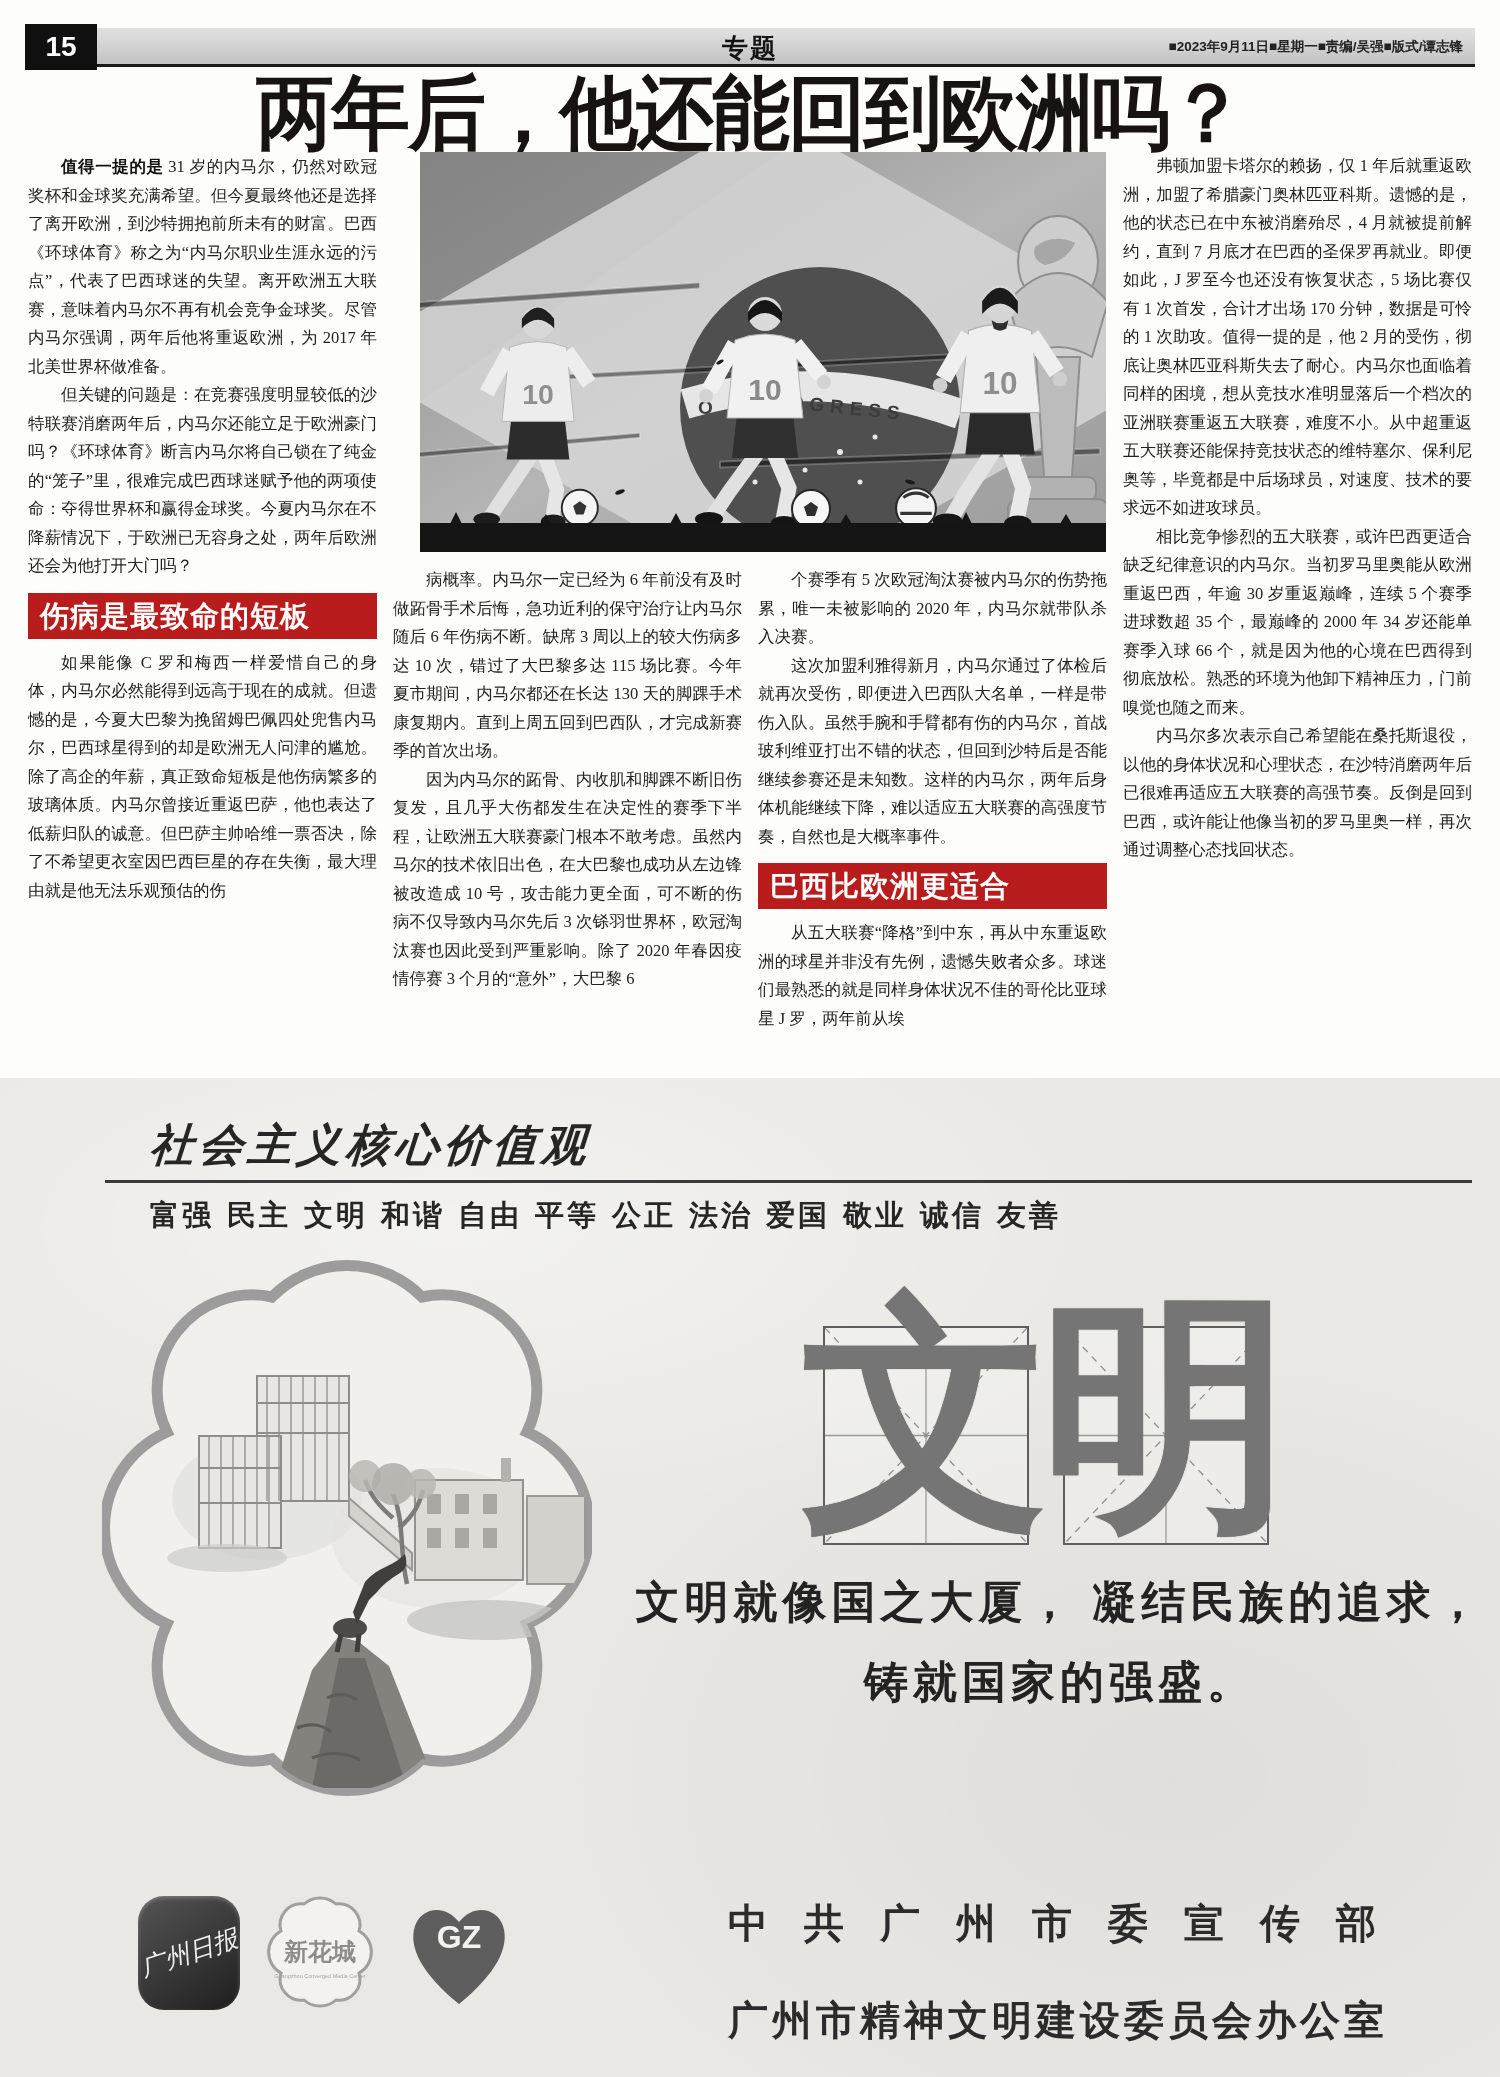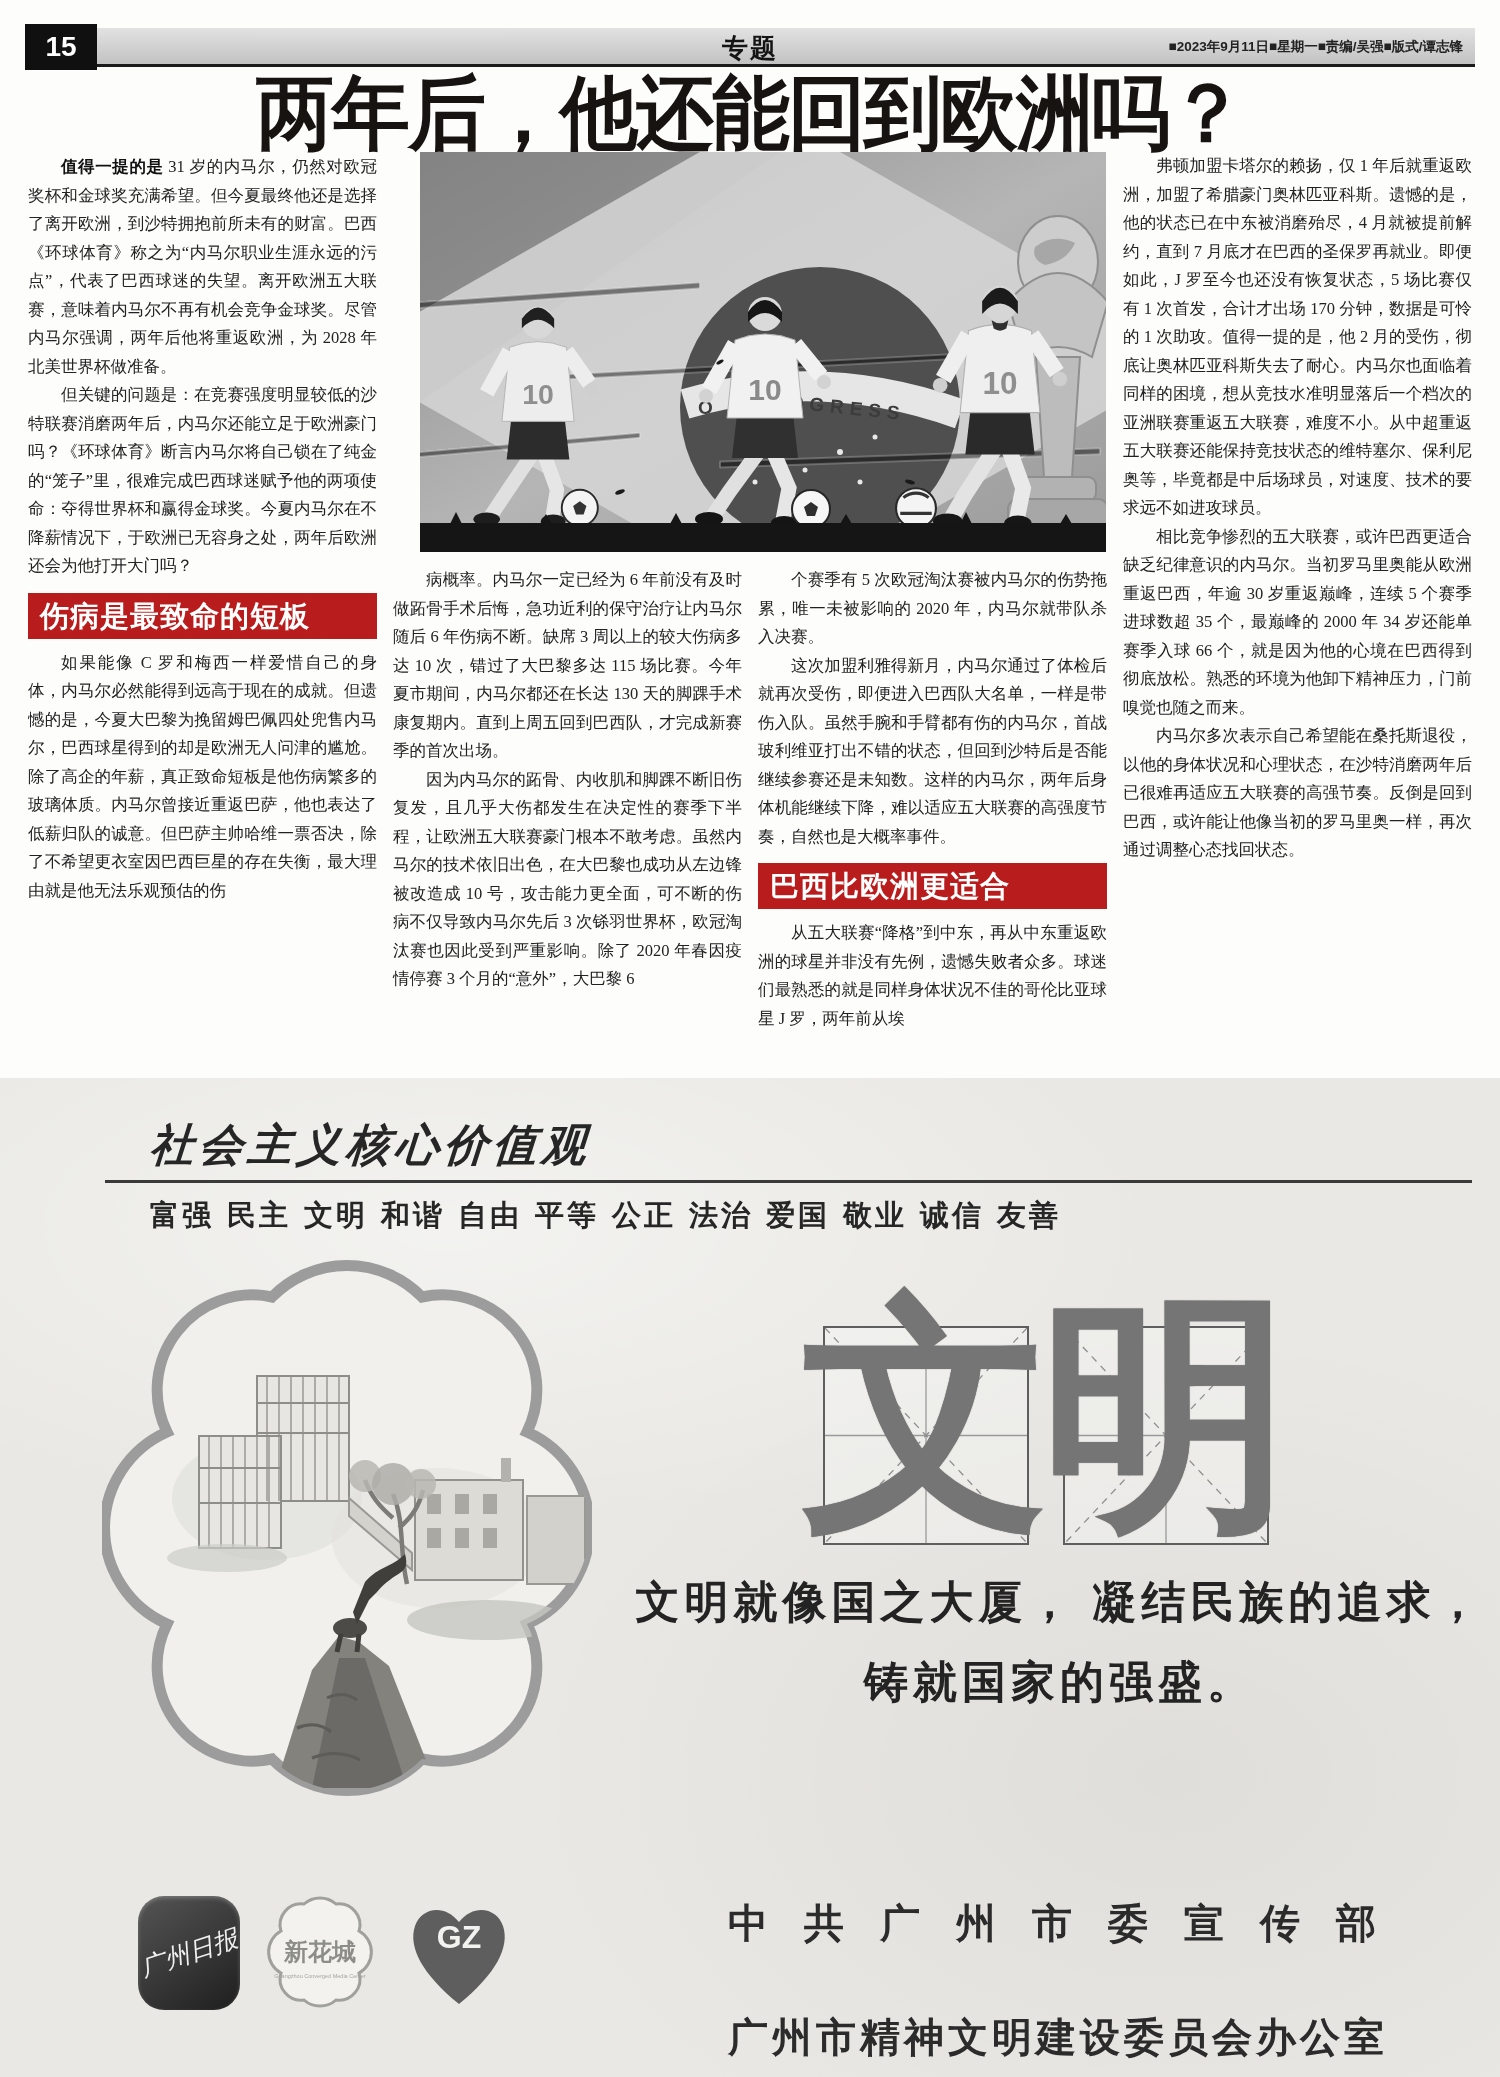--- a/index.html
+++ b/index.html
@@ -57,39 +57,39 @@
        font-family:"Liberation Serif",serif;font-weight:bold;font-size:44px;color:#232323;letter-spacing:5px;}
   .slogan .l2{margin-top:21px;}
   .logos{position:absolute;left:138px;top:812px;display:flex;align-items:center;gap:22px;}
   .gzdaily{width:102px;height:114px;border-radius:26px;background:linear-gradient(145deg,#555,#1e1e1e);
        position:relative;box-shadow:inset 0 2px 4px rgba(255,255,255,.25);}
   .gzdaily span{position:absolute;left:50%;top:50%;transform:translate(-50%,-50%) rotate(-18deg);
        color:#f0f0f0;font-family:"Liberation Serif",serif;font-style:italic;font-size:25px;white-space:nowrap;}
   .publisher{position:absolute;left:728px;top:818px;font-family:"Liberation Sans",sans-serif;
        font-weight:bold;color:#2b2b2b;}
   .publisher .pl1{font-size:40px;letter-spacing:36px;white-space:nowrap;}
-  .publisher .pl2{font-size:40px;letter-spacing:4px;margin-top:59px;white-space:nowrap;font-family:Liberation Serif, serif;}
+  .publisher .pl2{font-size:40px;letter-spacing:4px;margin-top:42px;white-space:nowrap;font-family:Liberation Serif, serif;}
 </style>
 </head>
 <body>
 
 <div class="page">
 
   <div class="topbar">
     <div class="section-name">专题</div>
     <div class="dateline">■2023年9月11日■星期一■责编/吴强■版式/谭志锋</div>
   </div>
   <div class="pagenum">15</div>
 
   <div class="headline">两年后，他还能回到欧洲吗？</div>
 
   <div class="article">
 
     <div class="col">
-      <p><span class="lead">值得一提的是</span> <span>31 岁的内马尔，仍然对欧冠奖杯和金球奖充满希望。但今夏最终他还是选择了离开欧洲，到沙特拥抱前所未有的财富。巴西《环球体育》称之为“内马尔职业生涯永远的污点”，代表了巴西球迷的失望。离开欧洲五大联赛，意味着内马尔不再有机会竞争金球奖。尽管内马尔强调，两年后他将重返欧洲，为 2028 年北美世界杯做准备。</span></p>
+      <p><span class="lead">值得一提的是</span> <span>31 岁的内马尔，仍然对欧冠奖杯和金球奖充满希望。但今夏最终他还是选择了离开欧洲，到沙特拥抱前所未有的财富。巴西《环球体育》称之为“内马尔职业生涯永远的污点”，代表了巴西球迷的失望。离开欧洲五大联赛，意味着内马尔不再有机会竞争金球奖。尽管内马尔强调，两年后他将重返欧洲，为 2017 年北美世界杯做准备。</span></p>
       <p>但关键的问题是：在竞赛强度明显较低的沙特联赛消磨两年后，内马尔还能立足于欧洲豪门吗？《环球体育》断言内马尔将自己锁在了纯金的“笼子”里，很难完成巴西球迷赋予他的两项使命：夺得世界杯和赢得金球奖。今夏内马尔在不降薪情况下，于欧洲已无容身之处，两年后欧洲还会为他打开大门吗？</p>
       <div class="subhead">伤病是最致命的短板</div>
       <p>如果能像 C 罗和梅西一样爱惜自己的身体，内马尔必然能得到远高于现在的成就。但遗憾的是，今夏大巴黎为挽留姆巴佩四处兜售内马尔，巴西球星得到的却是欧洲无人问津的尴尬。除了高企的年薪，真正致命短板是他伤病繁多的玻璃体质。内马尔曾接近重返巴萨，他也表达了低薪归队的诚意。但巴萨主帅哈维一票否决，除了不希望更衣室因巴西巨星的存在失衡，最大理由就是他无法乐观预估的伤</p>
     </div>
 
     <div class="col">
       <div class="spacer"></div>
       <p>病概率。内马尔一定已经为 6 年前没有及时做跖骨手术后悔，急功近利的保守治疗让内马尔随后 6 年伤病不断。缺席 3 周以上的较大伤病多达 10 次，错过了大巴黎多达 115 场比赛。今年夏市期间，内马尔都还在长达 130 天的脚踝手术康复期内。直到上周五回到巴西队，才完成新赛季的首次出场。</p>
       <p>因为内马尔的跖骨、内收肌和脚踝不断旧伤复发，且几乎大伤都发生在决定性的赛季下半程，让欧洲五大联赛豪门根本不敢考虑。虽然内马尔的技术依旧出色，在大巴黎也成功从左边锋被改造成 10 号，攻击能力更全面，可不断的伤病不仅导致内马尔先后 3 次铩羽世界杯，欧冠淘汰赛也因此受到严重影响。除了 2020 年春因疫情停赛 3 个月的“意外”，大巴黎 6</p>
     </div>

